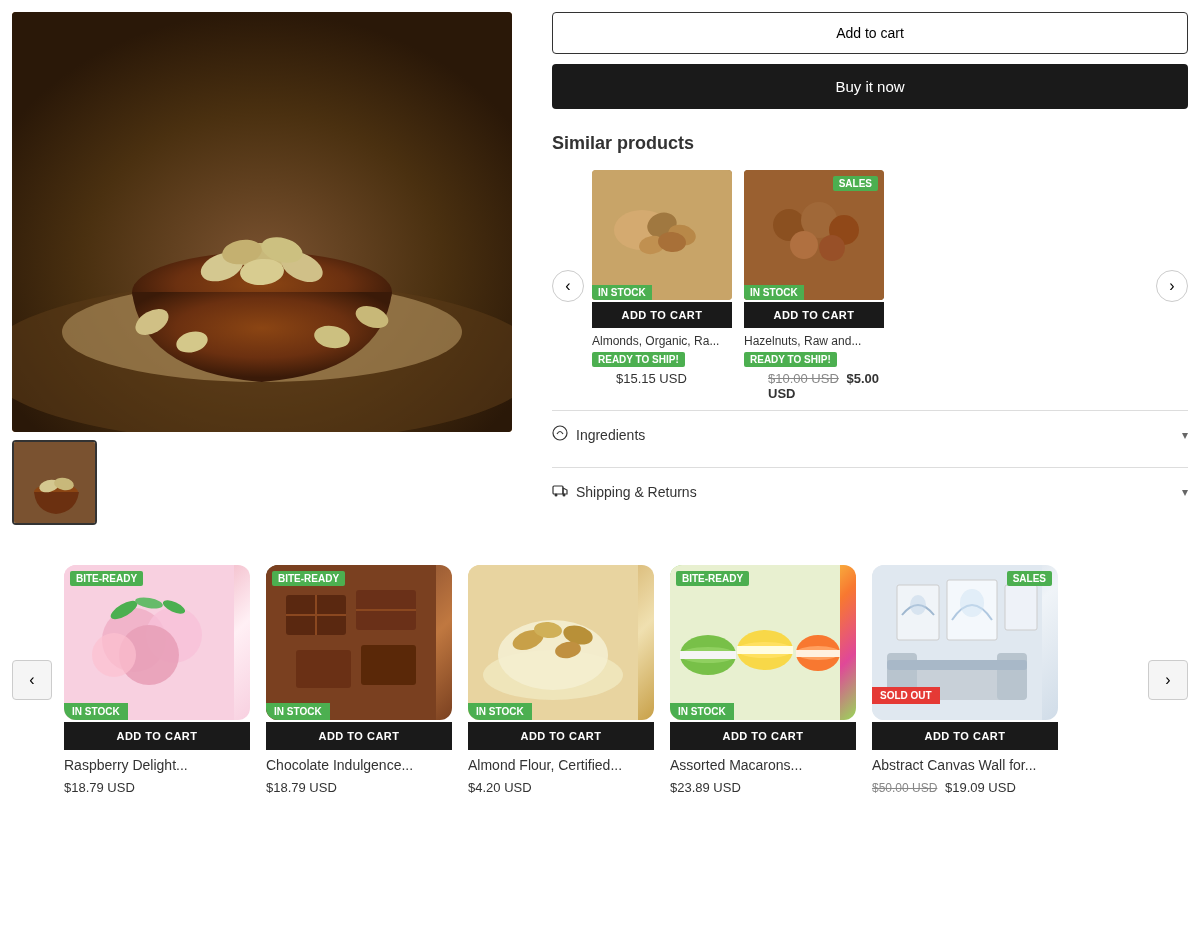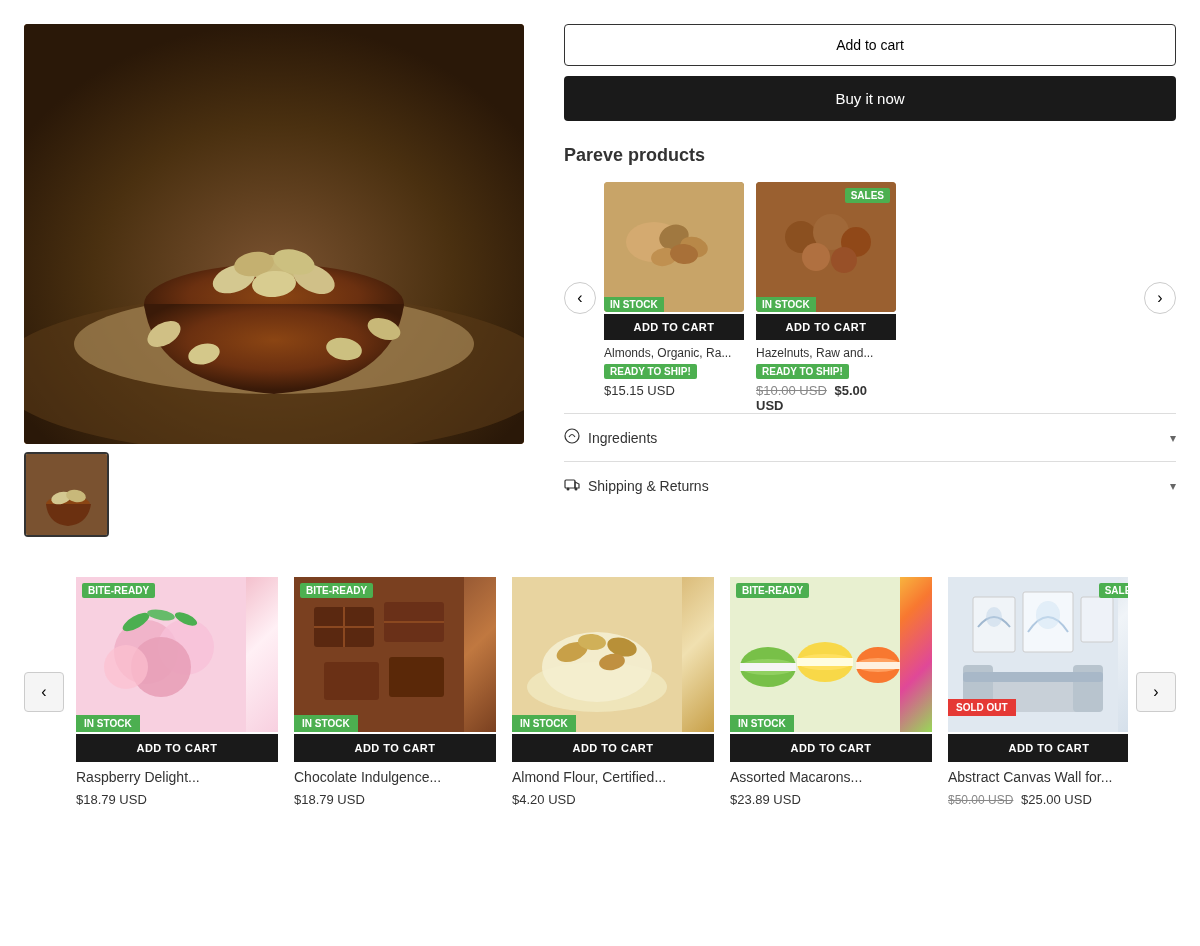--- a/index.html
+++ b/index.html
@@ -1,18 +1,18 @@
 <!DOCTYPE html>
 <html><head>
   <meta charset="utf-8">
   <style>
     * { box-sizing: border-box; margin: 0; padding: 0; }
     body { font-family: -apple-system, BlinkMacSystemFont, 'Segoe UI', sans-serif; background: #fff; color: #333; font-size: 14px; }
 
-    .page-container { max-width: 1200px; margin: 0 auto; padding: 24px; }
+    .page-container { max-width: 1200px; margin: 0 auto; padding: 12px; }
 
     
     .product-section { display: flex; gap: 40px; margin-bottom: 40px; }
     .product-images { flex: 0 0 500px; }
     .main-image { width: 500px; height: 420px; background: #c8a882; border-radius: 4px; overflow: hidden; position: relative; }
     
     .pistachio-bg { width: 100%; height: 100%; background: 
       radial-gradient(ellipse at 50% 60%, #5a3a1a 0%, #7a5230 30%, #9a6a40 50%, #8b5e30 70%, #6a4020 100%);
       position: relative; overflow: hidden; }
     .pistachio-bg::before {
@@ -39,41 +39,41 @@
     .similar-items { display: flex; gap: 12px; overflow: hidden; flex: 1; padding: 0 8px; }
     .similar-item { flex: 0 0 140px; }
     .similar-item-img { width: 140px; height: 130px; border-radius: 4px; overflow: hidden; position: relative; }
     .almond-img { background: linear-gradient(135deg, #c8a468 0%, #a07840 50%, #d4b07a 100%); }
     .hazelnut-img { background: linear-gradient(135deg, #8B6030 0%, #c89060 50%, #704820 100%); }
     .in-stock-badge { position: absolute; bottom: 0; left: 0; background: #4caf50; color: #fff; font-size: 10px; font-weight: 700; padding: 2px 6px; }
     .sales-badge { position: absolute; top: 6px; right: 6px; background: #4caf50; color: #fff; font-size: 10px; font-weight: 700; padding: 2px 6px; border-radius: 2px; }
     .add-to-cart-btn-sm { width: 100%; padding: 7px 4px; background: #1a1a1a; color: #fff; border: none; font-size: 11px; font-weight: 700; cursor: pointer; margin-top: 2px; letter-spacing: 0.5px; }
     .similar-name { font-size: 12px; margin-top: 6px; color: #333; }
     .ready-ship-badge { display: inline-block; background: #4caf50; color: #fff; font-size: 10px; font-weight: 700; padding: 2px 6px; border-radius: 2px; margin: 4px 0; }
-    .price-line { font-size: 13px; }
+    .price-line { font-size: 13px; margin-left: 24px; }
     .price-original { text-decoration: line-through; color: #888; margin-right: 4px; }
     .price-sale { color: #333; font-weight: 600; }
 
     
     .product-bullets { margin: 16px 0; }
     .product-bullets li { list-style: disc; margin-left: 20px; line-height: 2; font-size: 13px; }
 
     
-    .accordion-item { border-top: 1px solid #ddd; }
+    .accordion-item { border-top: 1px solid #ddd; margin-top: 9px; }
     .accordion-header { display: flex; align-items: center; justify-content: space-between; padding: 14px 0; cursor: pointer; font-size: 14px; }
     .accordion-icon { font-size: 12px; color: #666; }
     .accordion-left { display: flex; align-items: center; gap: 8px; }
 
     
     .recently-viewed { margin-top: 10px; }
     .section-title { font-size: 18px; font-weight: 600; margin-bottom: 16px; }
     .rv-carousel { position: relative; display: flex; align-items: center; }
     .rv-items { display: flex; gap: 16px; overflow: hidden; flex: 1; padding: 0 4px; }
     .rv-item { flex: 0 0 170px; }
-    .rv-item-img { width: 202px; height: 155px; border-radius: 0; overflow: hidden; position: relative; }
+    .rv-item-img { width: 186px; height: 155px; border-radius: 12px; overflow: hidden; position: relative; }
     .rv-img-inner { width: 100%; height: 100%; }
     
     .raspberry-img { background: linear-gradient(135deg, #f8d0e0 0%, #f0b0c0 40%, #fff0f5 70%, #f8d0e0 100%); }
     .chocolate-img { background: linear-gradient(135deg, #5a3010 0%, #8B5030 40%, #c07840 70%, #7a4020 100%); }
     .almond-flour-img { background: linear-gradient(135deg, #e8d4a0 0%, #d4b068 40%, #f0e0b0 70%, #c8a048 100%); }
     .macaron-img { background: linear-gradient(135deg, #a0d878 0%, #78c048 20%, #f8d848 40%, #f87830 60%, #e04898 80%, #98d858 100%); }
     .canvas-img { background: linear-gradient(135deg, #e8eaf0 0%, #c8d4e0 30%, #f0f4f8 60%, #d0dce8 100%); }
 
     .bite-ready-badge { position: absolute; top: 6px; left: 6px; background: #4caf50; color: #fff; font-size: 10px; font-weight: 700; padding: 2px 6px; border-radius: 2px; }
     .in-stock-rv { position: absolute; bottom: 0; left: 0; background: #4caf50; color: #fff; font-size: 10px; font-weight: 700; padding: 3px 8px; }
@@ -148,21 +148,21 @@
         </div>
       </div>
     </div>
 
     <div class="product-right">
       <button class="btn-add-cart">Add to cart</button>
       <button class="btn-buy-now">Buy it now</button>
 
       
       <div>
-        <div class="similar-products-title">Pareve products</div>
+        <div class="similar-products-title">Similar products</div>
         <div class="similar-carousel">
           <button class="carousel-btn">
             <span>‹</span>
           </button>
           <div class="similar-items">
 
             <div class="similar-item">
               <div class="similar-item-img">
                 <div class="rv-img-inner almond-img">
                   <svg width="140" height="130" viewBox="0 0 140 130" xmlns="http://www.w3.org/2000/svg">
@@ -370,21 +370,21 @@
                 <ellipse cx="100" cy="38" rx="12" ry="14" fill="#d0e4f4" opacity="0.5"></ellipse>
               </svg>
             </div>
             <span class="sales-rv-badge">SALES</span>
             <span class="sold-out-rv">SOLD OUT</span>
           </div>
           <button class="add-to-cart-rv">ADD TO CART</button>
           <div class="rv-name">Abstract Canvas Wall for...</div>
           <div class="rv-price">
             <span class="rv-price-original">$50.00 USD</span>
-            <span class="rv-price-sale">$25.00 USD</span>
+            <span class="rv-price-sale">$19.09 USD</span>
           </div>
         </div>
 
       </div>
       <button class="next-btn">
         <span>›</span>
       </button>
     </div>
   </div>
 

